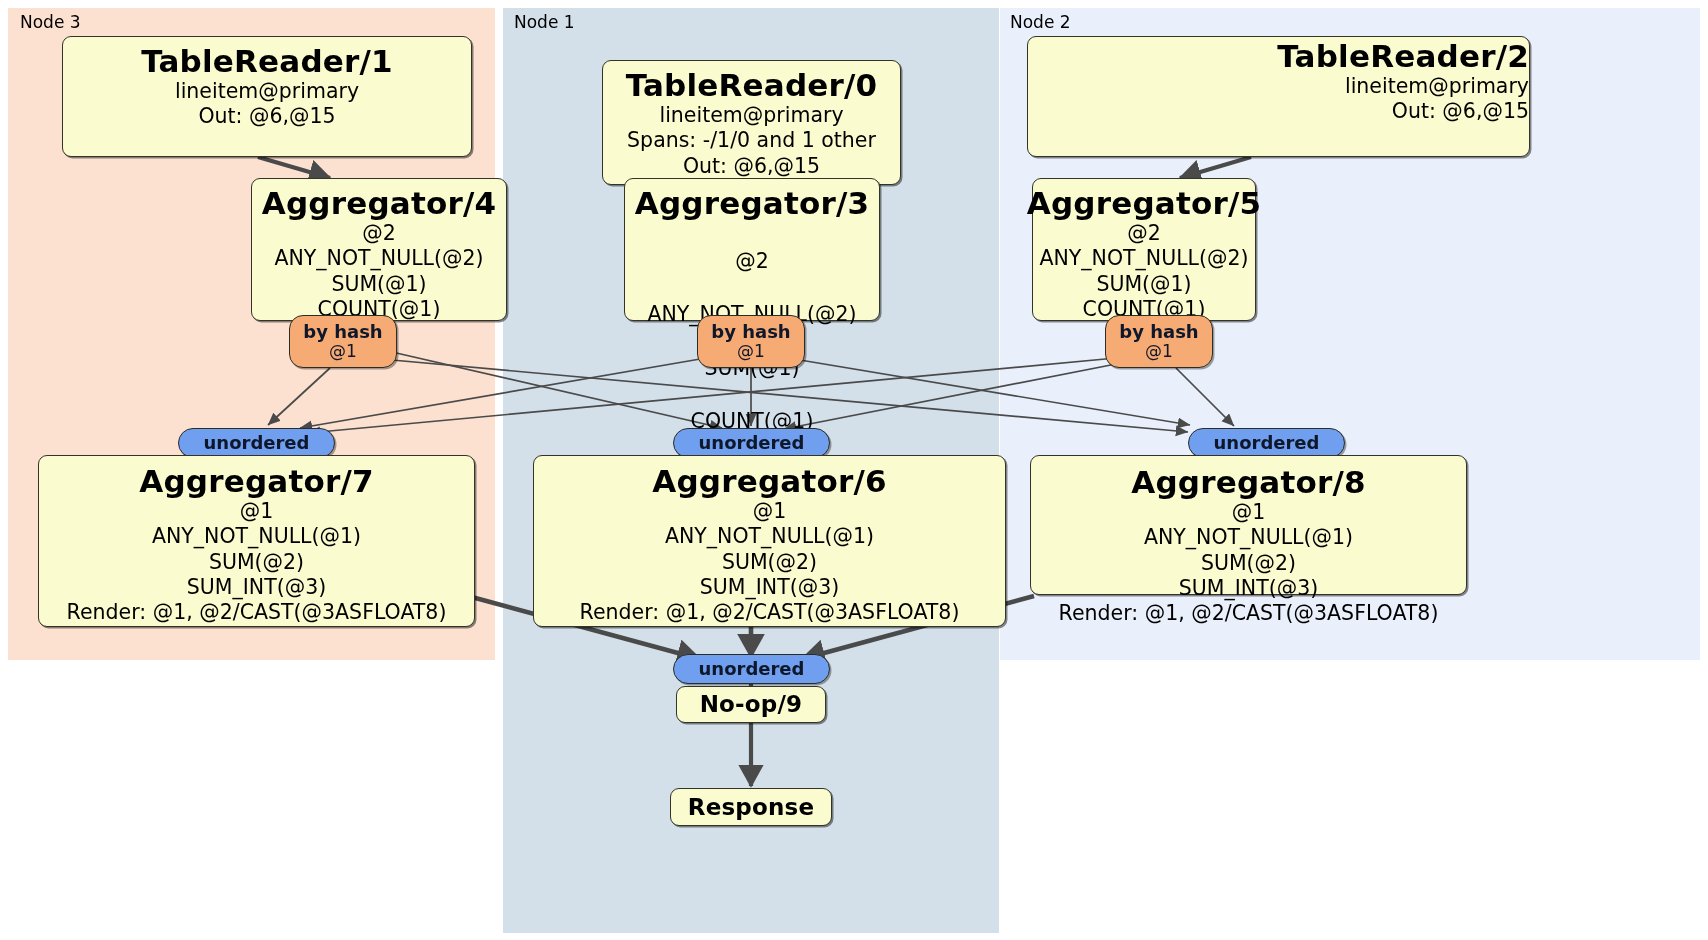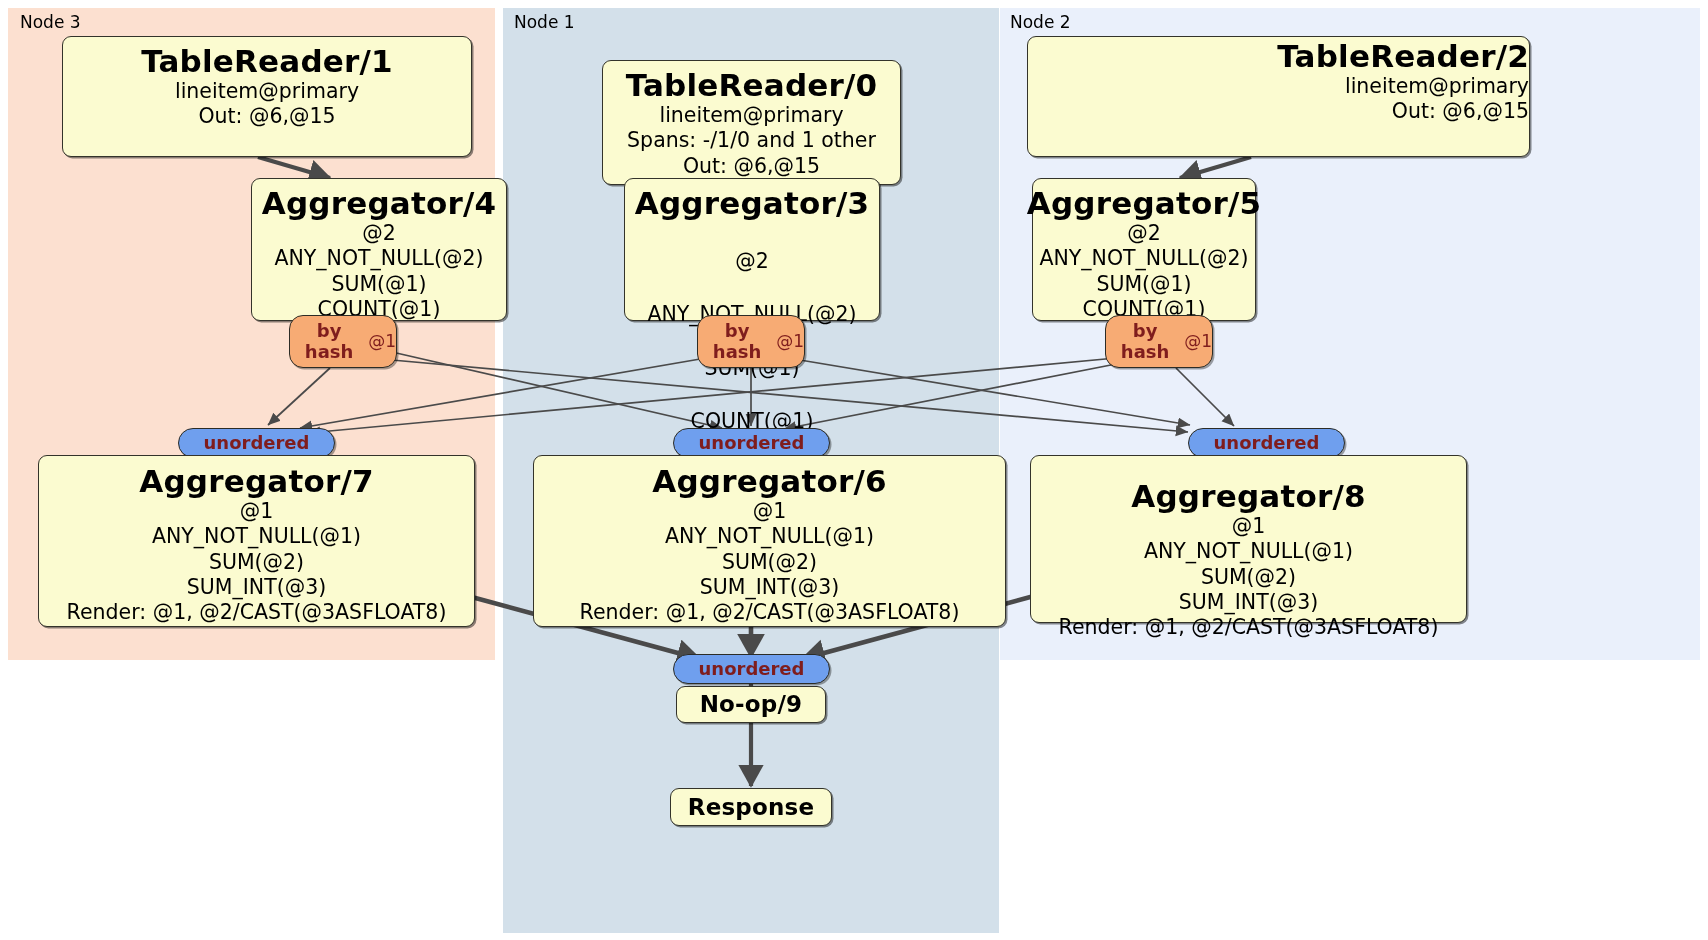--- a/index.html
+++ b/index.html
@@ -18,23 +18,23 @@
     display:flex;flex-direction:column;align-items:center;justify-content:flex-start;
     box-shadow:1.5px 1.5px 0 rgba(0,0,0,.45);
   }
   .proc .title{font-weight:bold;font-size:31px;line-height:1.17;letter-spacing:.2px;}
   .proc .line{font-size:20.5px;line-height:1.23;white-space:nowrap;}
   .proc.compact{justify-content:center;}
   .proc.compact .title{font-size:23px;}
 
   
   .pill{
-    position:absolute;box-sizing:border-box;text-align:center;color:#7f1d1d;
+    position:absolute;box-sizing:border-box;text-align:center;color:#0f172a;
     border:1.6px solid #2c2c26;border-radius:13px;
-    display:flex;align-items:center;justify-content:center;
+    display:flex;flex-direction:column;align-items:center;justify-content:center;
     box-shadow:1.5px 1.5px 0 rgba(0,0,0,.35);
   }
   .pill .ptitle{font-weight:bold;font-size:18px;line-height:1.12;}
   .pill .psub{font-size:17px;line-height:1.12;}
   .pill.hash{background:#f7ab74;border-radius:14px;}
   .pill.unord{background:#6f9fee;border-radius:15px;}
 
   svg.edges{position:absolute;left:0;top:0;width:1708px;height:940px;pointer-events:none;}
 </style>
 </head>
@@ -174,21 +174,21 @@
 
   <div class="proc" style="left:533px;top:455px;width:473px;height:172px;padding-top:7px;">
     <div class="title">Aggregator/6</div>
     <div class="line">@1</div>
     <div class="line">ANY_NOT_NULL(@1)</div>
     <div class="line">SUM(@2)</div>
     <div class="line">SUM_INT(@3)</div>
     <div class="line">Render: @1, @2/CAST(@3ASFLOAT8)</div>
   </div>
 
-  <div class="proc" style="left:1030px;top:455px;width:437px;height:168px;padding-top:22px;">
+  <div class="proc" style="left:1030px;top:455px;width:437px;height:140px;padding-top:8px;">
     <div class="title">Aggregator/8</div>
     <div class="line">@1</div>
     <div class="line">ANY_NOT_NULL(@1)</div>
     <div class="line">SUM(@2)</div>
     <div class="line">SUM_INT(@3)</div>
     <div class="line">Render: @1, @2/CAST(@3ASFLOAT8)</div>
   </div>
 
   <div class="pill unord" style="left:673px;top:654px;width:157px;height:30px;">
     <div class="ptitle">unordered</div>

